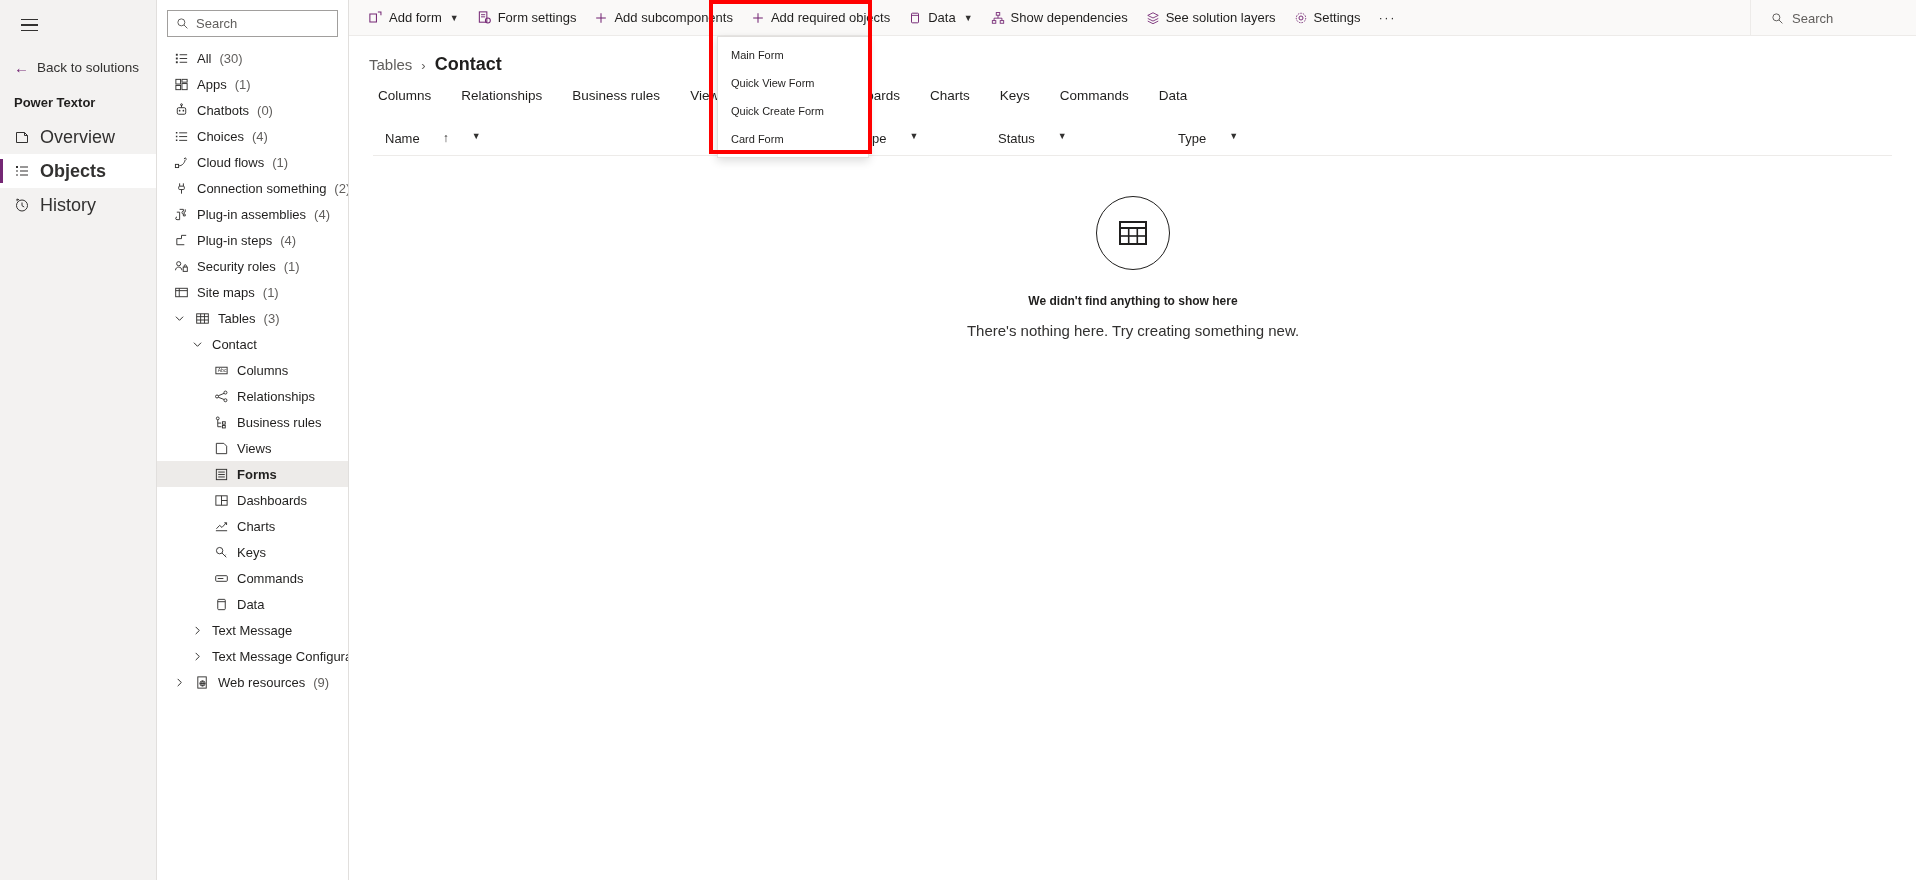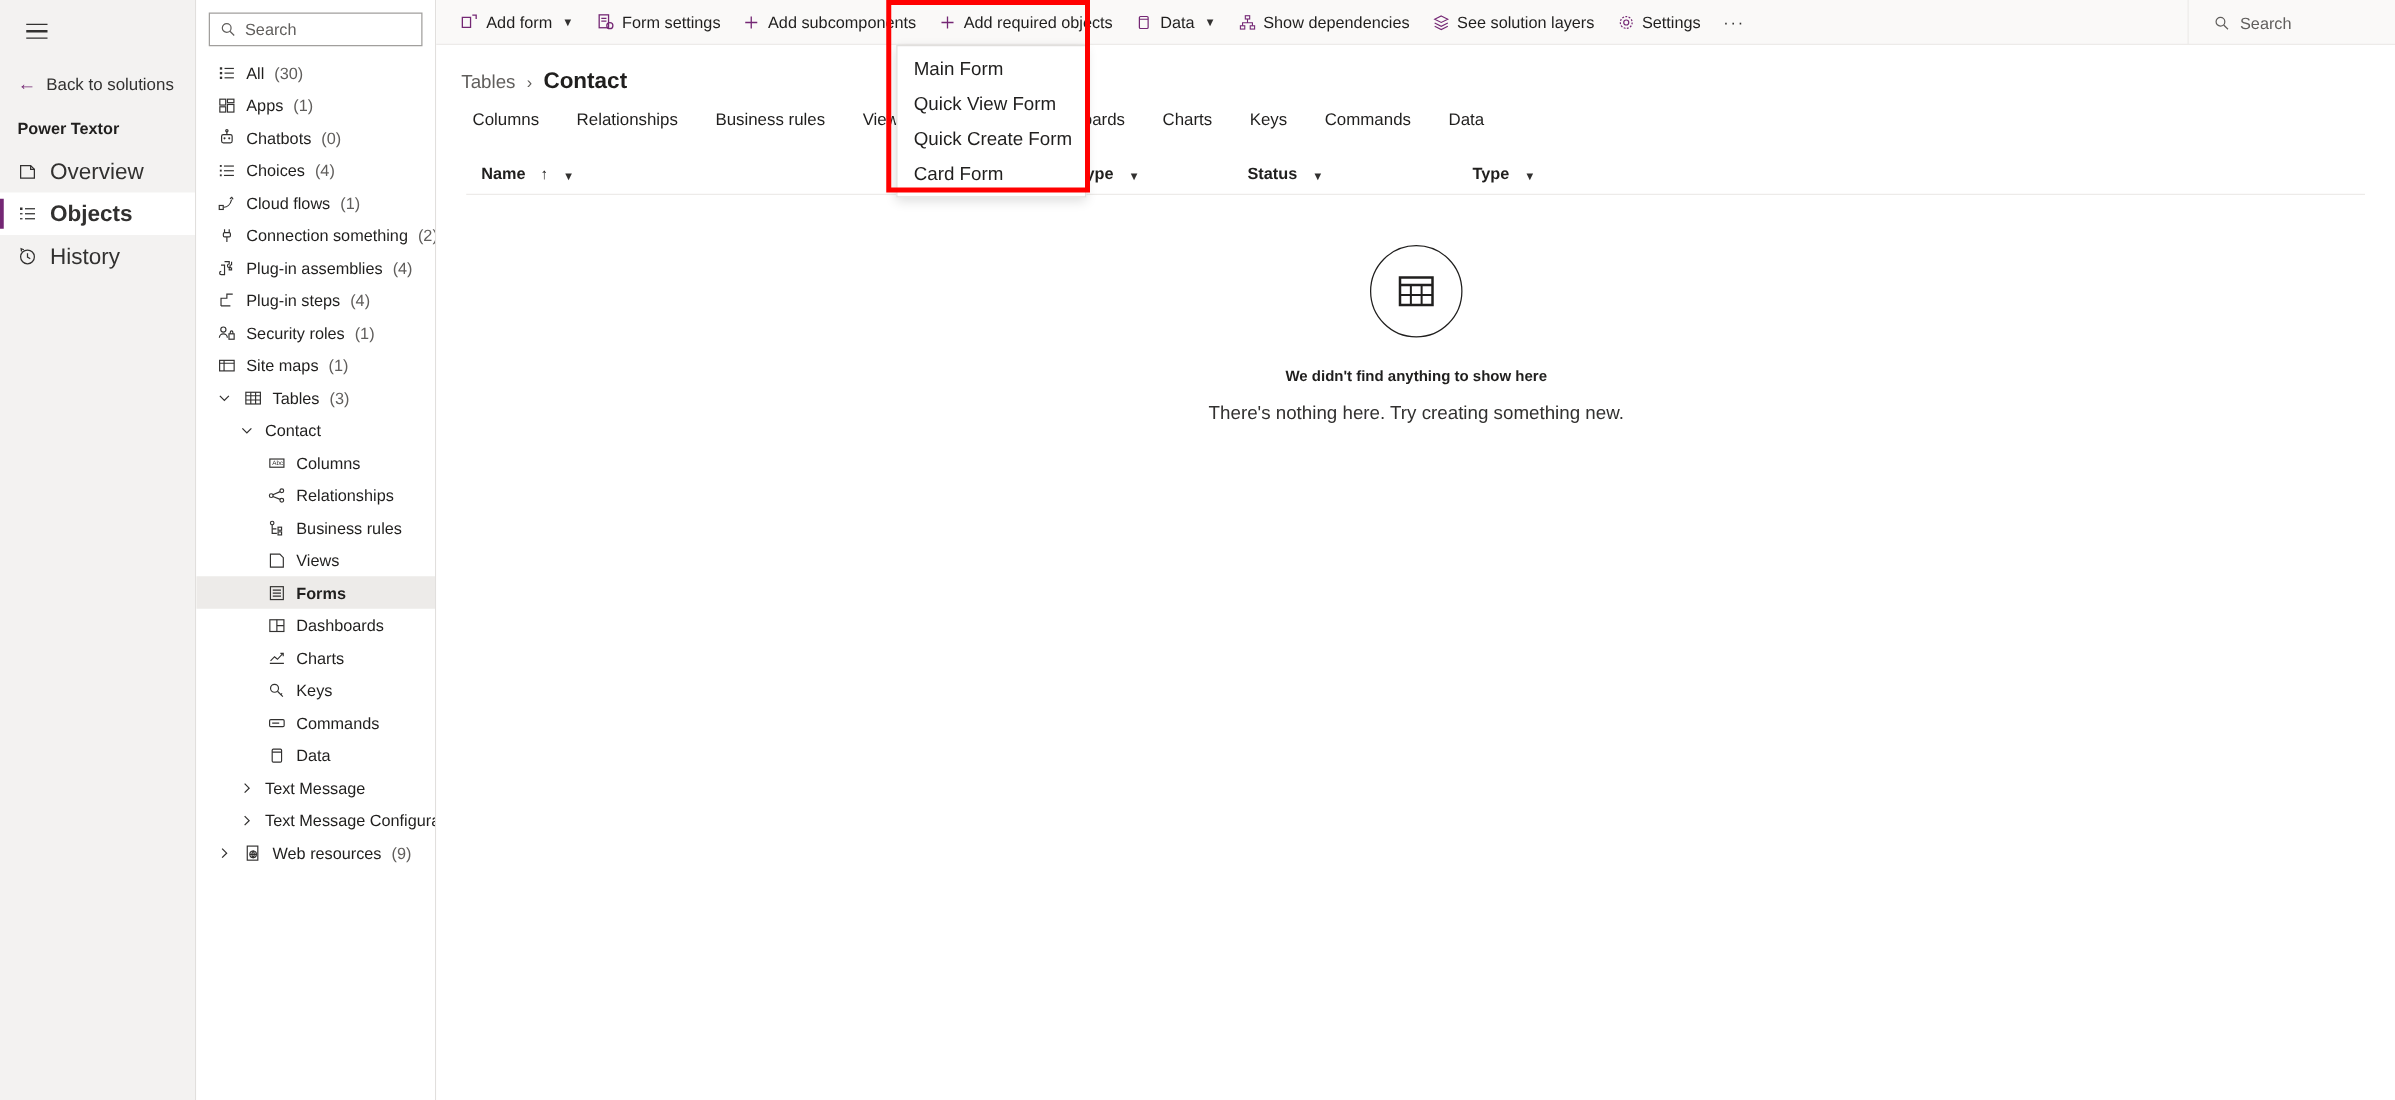--- a/index.html
+++ b/index.html
@@ -129,21 +129,21 @@
     content: ""; position: absolute; left: 15px; right: 15px; bottom: 0;
     height: 2px; background: #742774;
   }
 
   .grid-head {
     display: flex; align-items: center;
     height: 34px; margin: 12px 24px 0 24px;
     border-bottom: 1px solid #edebe9;
     font-size: 13px; color: #201f1e;
   }
-  .gh { display: flex; align-items: flex-end; gap: 12px; cursor: pointer; font-weight: bold; }
+  .gh { display: flex; align-items: flex-start; gap: 23px; cursor: pointer; }
   .gh .sortarrow { font-size: 12px; }
   .gh .chev-d { font-size: 9px; color: #323130; }
   .gh-name { width: 455px; padding-left: 12px; }
   .gh-formtype { width: 170px; }
   .gh-status { width: 180px; }
   .gh-type { width: 160px; }
 
   .empty {
     position: absolute; left: 0; right: 0; top: 196px;
     display: flex; flex-direction: column; align-items: center;
@@ -164,21 +164,21 @@
     position: absolute;
     left: 368px; top: 36px;
     width: 152px; background: #ffffff;
     border: 1px solid #e1dfdd;
     box-shadow: 0 3px 9px rgba(0,0,0,0.14);
     padding: 4px 0;
     z-index: 40;
   }
   .dd-item {
     height: 28px; display: flex; align-items: center;
-    padding-left: 13px; font-size: 15px; color: #201f1e; cursor: pointer;
+    padding-left: 13px; font-size: 11px; color: #201f1e; cursor: pointer;
   }
 
   .hl-box {
     position: absolute;
     left: 360px; top: 0px;
     width: 163px; height: 154px;
     border: 4px solid #ff0000;
     z-index: 50; pointer-events: none;
   }
 </style>

